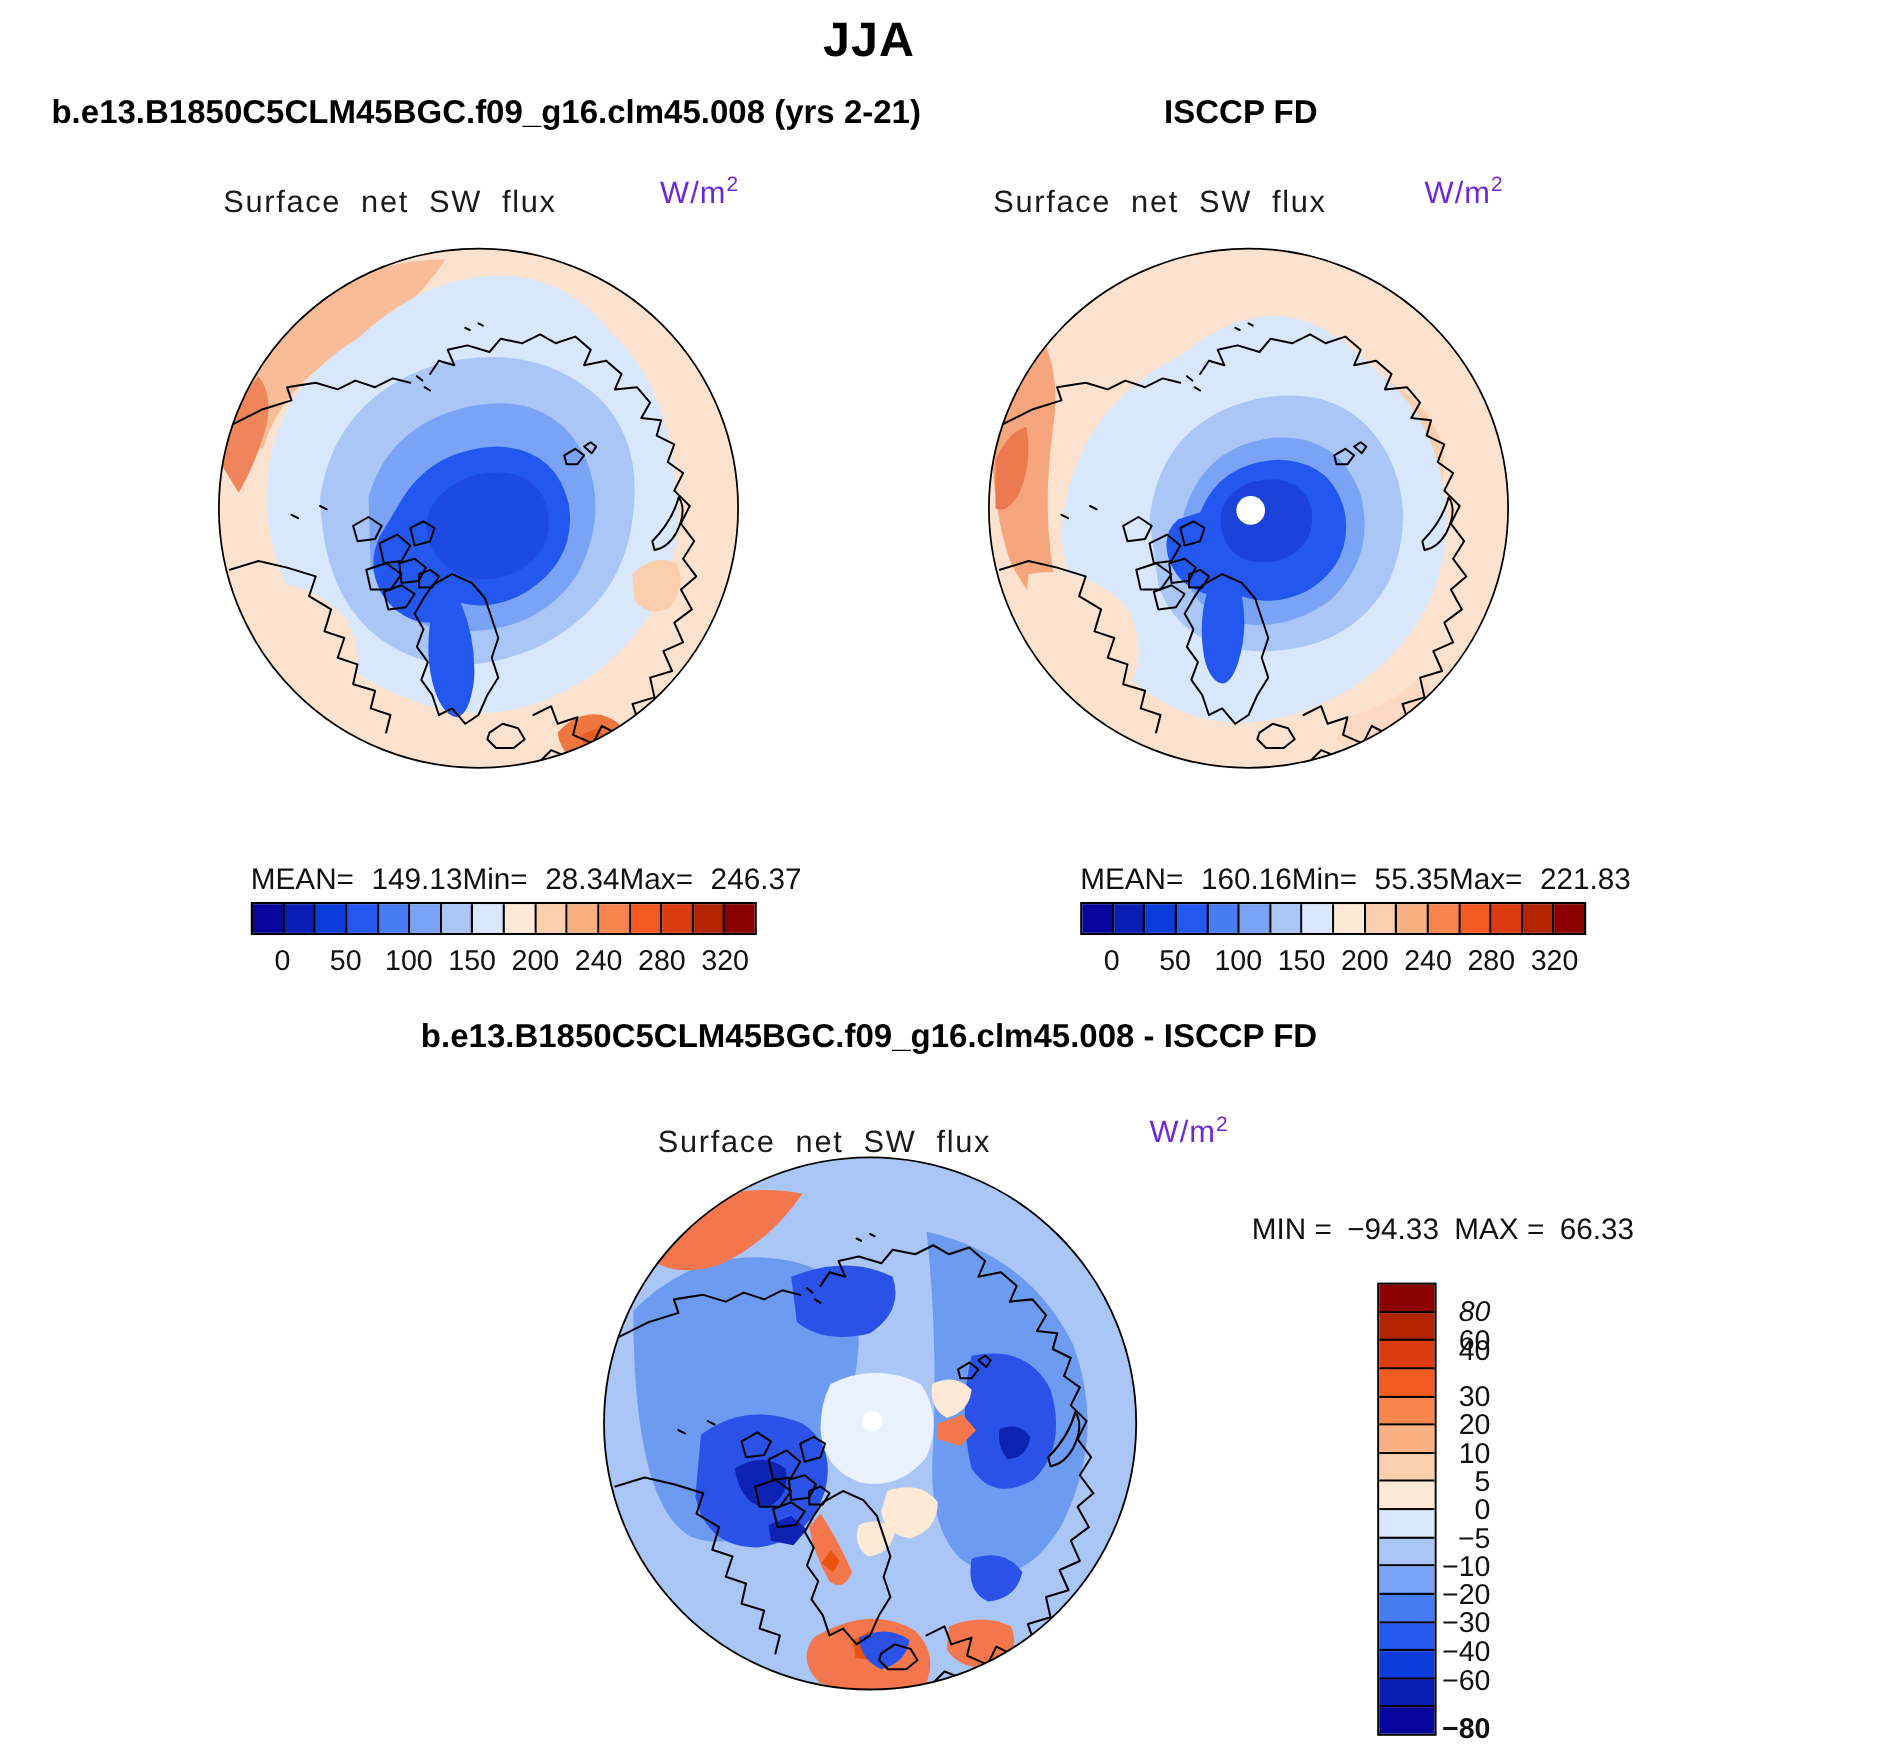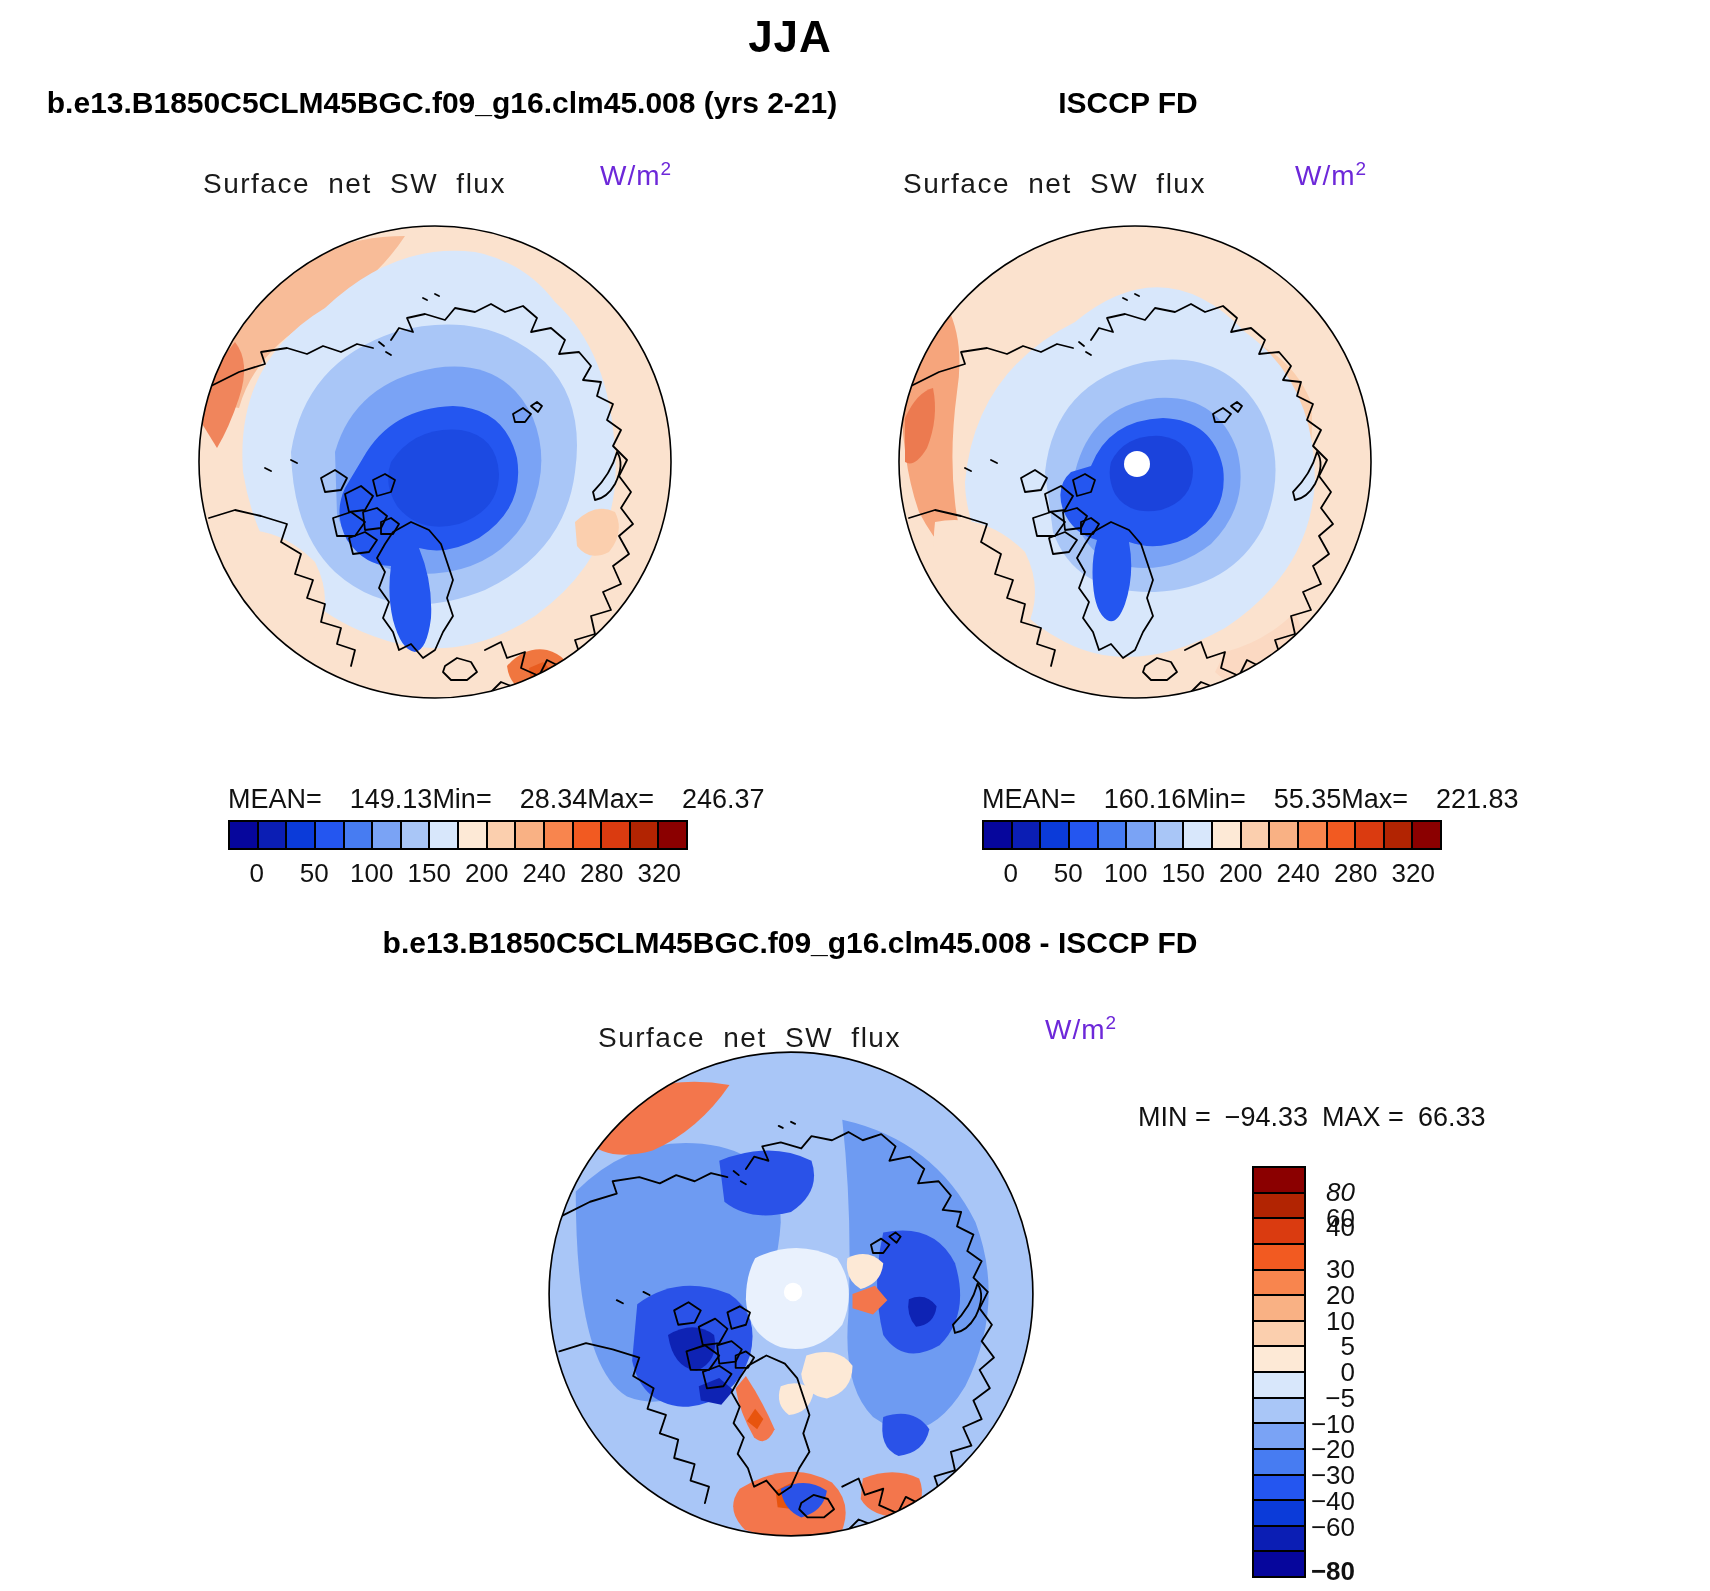--- a/index.html
+++ b/index.html
@@ -5,21 +5,21 @@
   html,body{margin:0;padding:0;background:#fff;}
   body{width:1710px;height:1591px;position:relative;font-family:"Liberation Sans",sans-serif;color:#000;overflow:hidden;}
   .abs{position:absolute;}
   .center{text-align:center;}
   .main-title{top:12px;left:0;width:1580px;font-size:44px;font-weight:700;letter-spacing:1px;}
   .panel-title{top:86px;font-size:30px;font-weight:700;}
   .field-label{font-size:28px;letter-spacing:1.5px;word-spacing:9px;color:#1a1a1a;top:168px;}
   .units{font-size:28px;letter-spacing:1px;color:#6d28d9;top:158px;}
   .units sup{font-size:19px;}
   .stats-row{display:flex;justify-content:space-between;width:460px;top:784px;font-size:27px;color:#111;white-space:pre;}
-  .stat-seg{display:flex;gap:28px;}
+  .stat-seg{display:flex;gap:16px;}
   .hbar{display:flex;width:460px;height:30px;top:820px;border:2px solid #000;box-sizing:border-box;background:#fff;}
   .hbar .cb-cell{flex:1;border-right:2px solid #000;}
   .hbar .cb-cell:last-child{border-right:none;}
   .htick-row{top:858px;width:460px;height:32px;font-size:26px;color:#111;}
   .htick{position:absolute;transform:translateX(-50%);top:0;}
   .diff-title{top:926px;left:0;width:1580px;font-size:30px;font-weight:700;}
   .diff-stats{display:flex;gap:14px;top:1102px;font-size:27px;color:#111;white-space:pre;}
   .vbar{display:flex;flex-direction:column;width:54px;height:412px;left:1252px;top:1166px;border:2px solid #000;box-sizing:border-box;background:#fff;}
   .vbar .cb-cell{flex:1;border-bottom:2px solid #000;}
   .vbar .cb-cell:last-child{border-bottom:none;}

